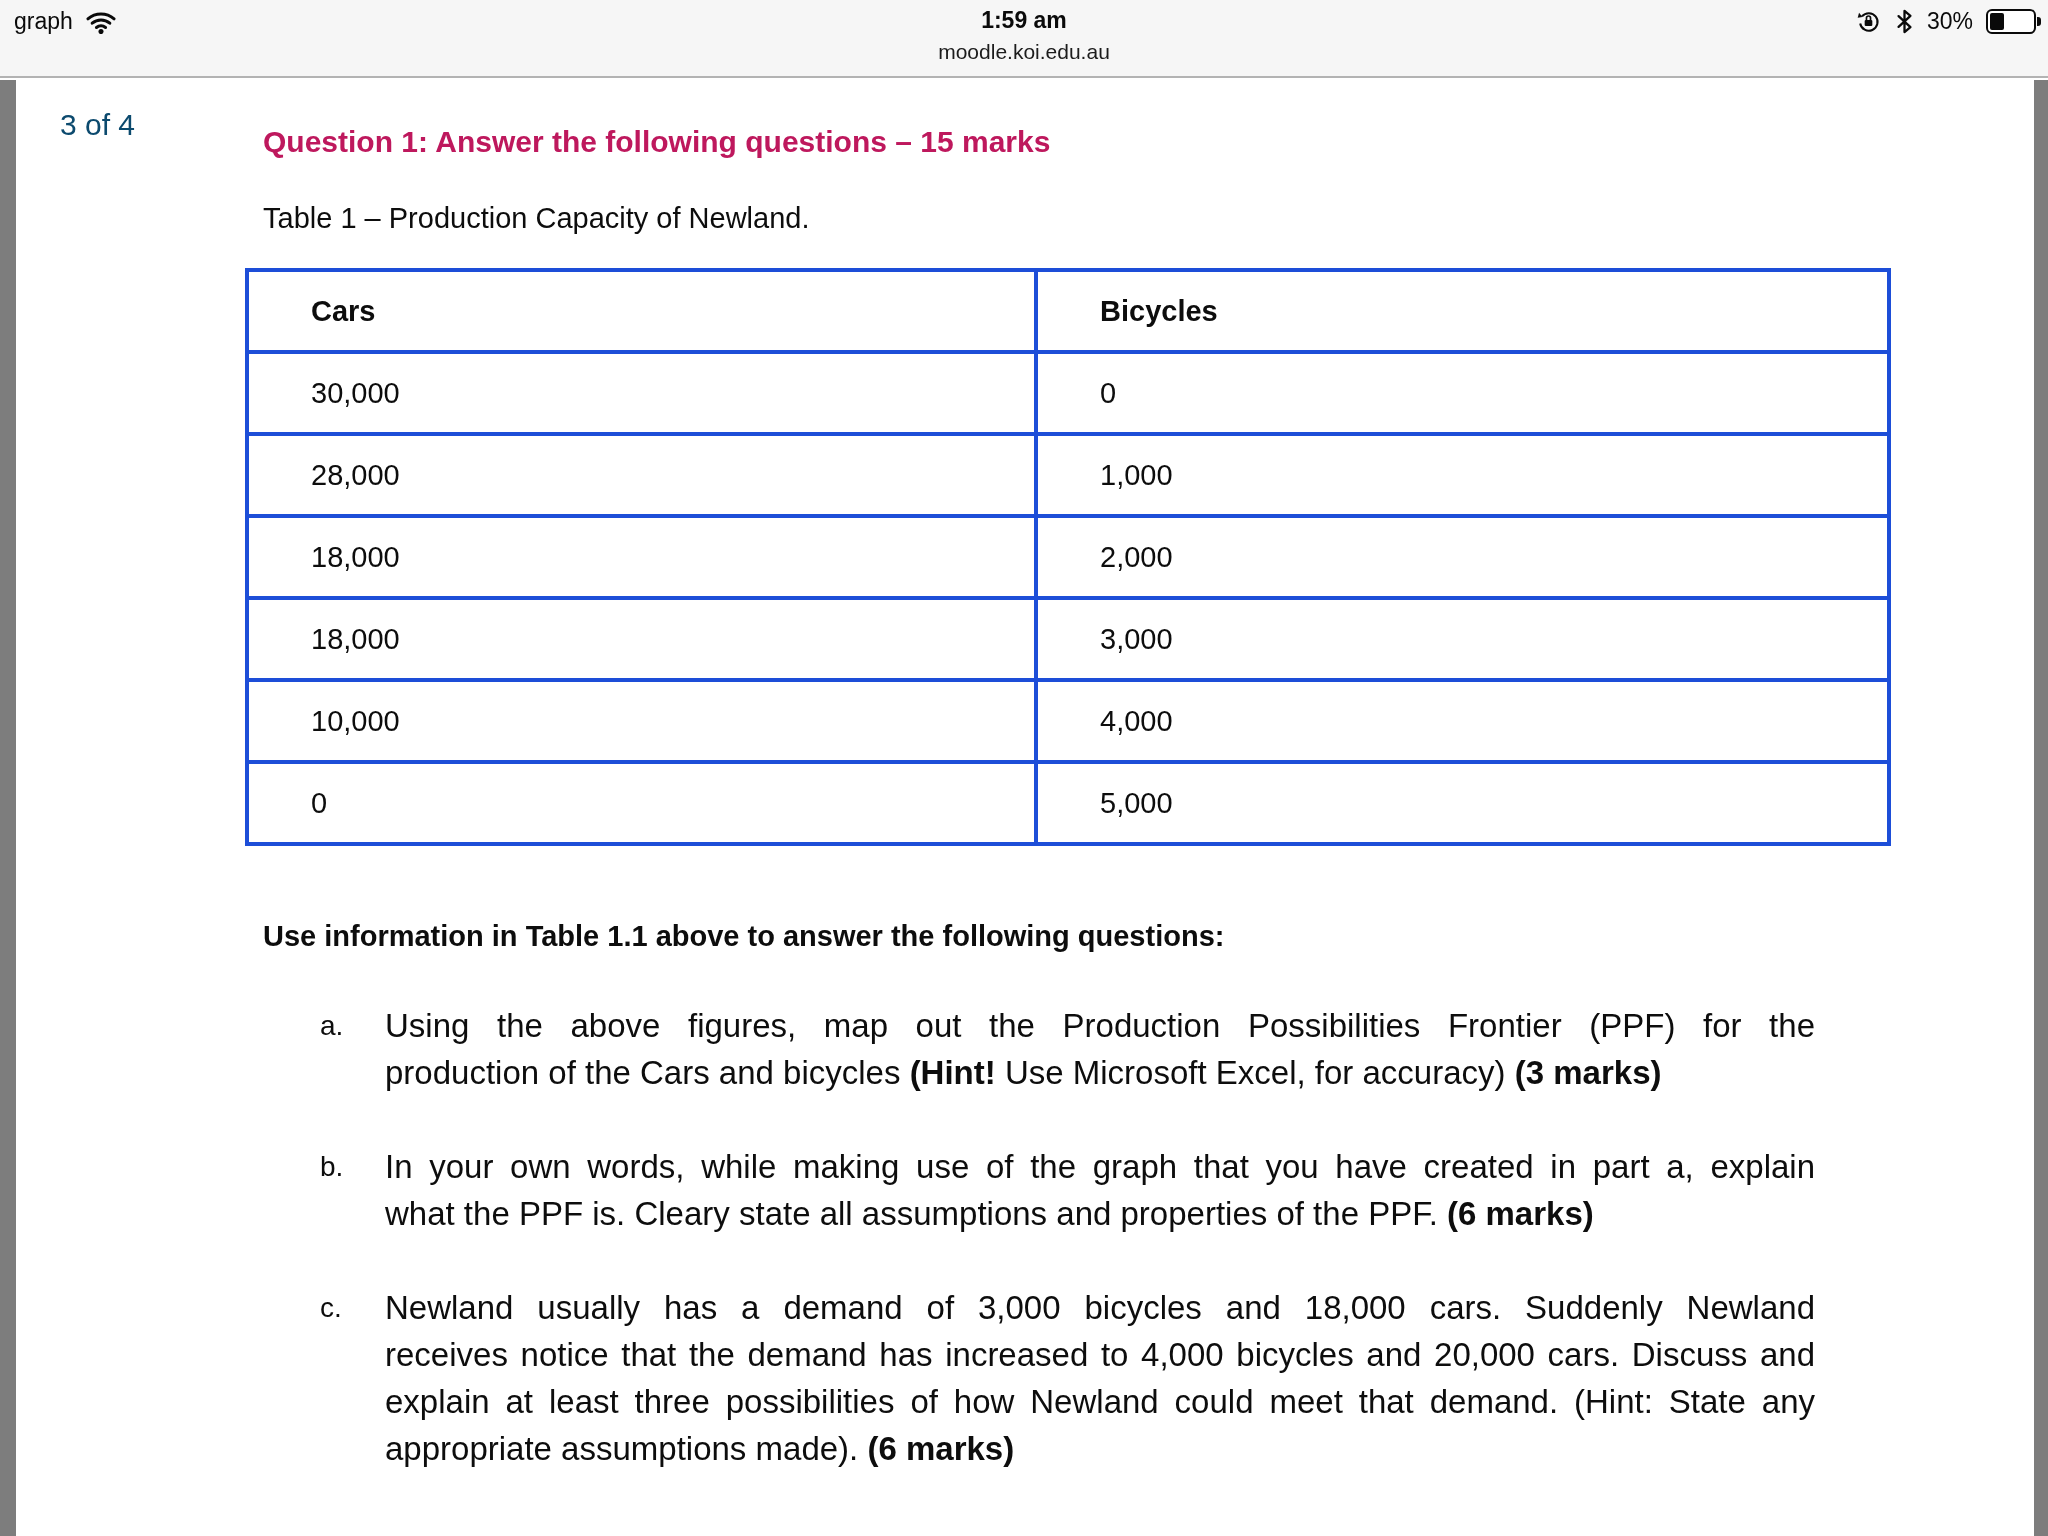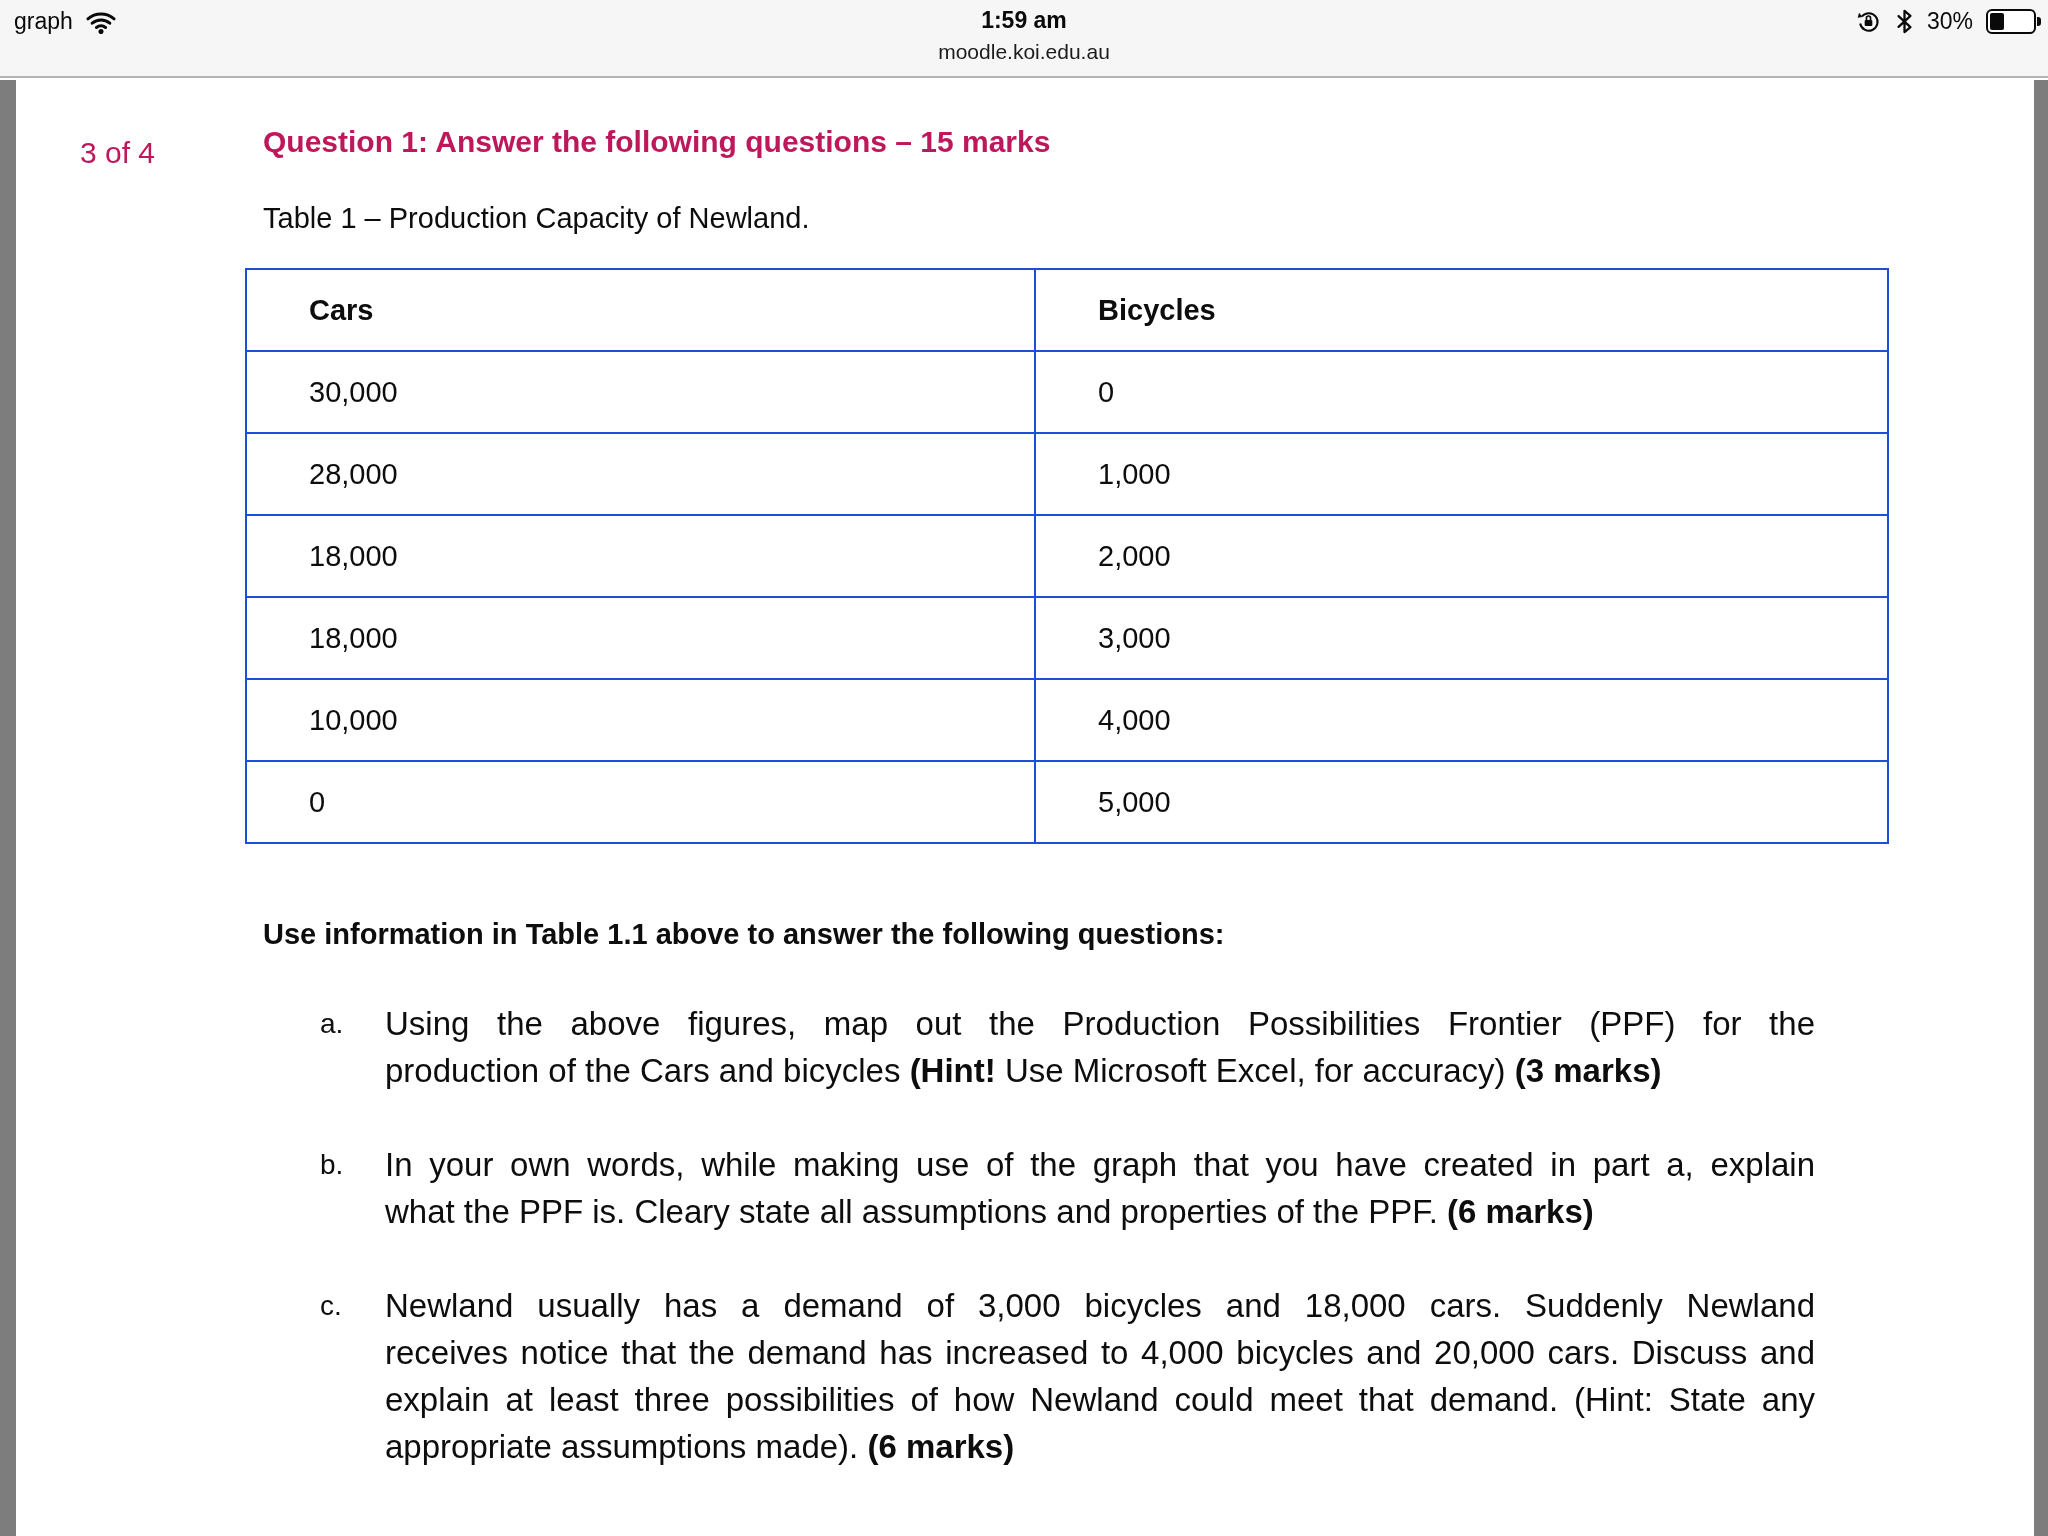--- a/index.html
+++ b/index.html
@@ -24,29 +24,29 @@
   .battery{ position:relative; width:50px; height:25px; border:2.5px solid #0a0a0a; border-radius:6px; background:#fff; }
   .battery .fill{ position:absolute; left:2px; top:2px; bottom:2px; background:#0a0a0a; border-radius:2px; }
   .battery:after{ content:""; position:absolute; right:-7px; top:6px; width:4px; height:9px; background:#0a0a0a; border-radius:0 3px 3px 0; }
   .sb-icon{ display:block; }
 
   
   .viewport{ position:absolute; top:80px; left:0; width:2048px; height:1456px; background:#ffffff; }
   .rail{ position:absolute; top:0; height:100%; background:#7d7d7d; }
   .rail-left{ left:0; width:16px; }
   .rail-right{ right:0; width:14px; }
-  .page-indicator{ position:absolute; left:60px; top:56px; font-size:30px; color:#be185d;margin-left:20px; }
+  .page-indicator{ position:absolute; left:60px; top:28px; font-size:30px; color:#0c4a6e; }
 
   .doc{ position:absolute; left:245px; top:0; width:1642px; }
   .doc-heading{ margin:44px 0 0 18px; font-size:30px; line-height:36px; font-weight:700; color:#be185d; }
   .table-caption{ margin:40px 0 0 18px; font-size:29px; line-height:36px; }
 
   table.cap{ margin-top:32px; width:1642px; border-collapse:collapse; table-layout:fixed; }
   table.cap th, table.cap td{
-    border:2px solid #1d4ed8; height:82px; vertical-align:middle;
+    border:4px solid #1d4ed8; height:82px; vertical-align:middle;
     padding-left:62px; font-size:29px; text-align:left; font-weight:400;
   }
   table.cap th{ font-weight:700; }
   .col-cars{ width:789px; } .col-bicycles{ width:853px; }
 
   .instruction{ margin:72px 0 0 18px; font-size:29px; font-weight:700; line-height:36px; }
 
   .questions{ margin-top:48px; width:1570px; }
   .q-item{ position:relative; padding-left:140px; }
   .q-item + .q-item{ margin-top:47px; }

